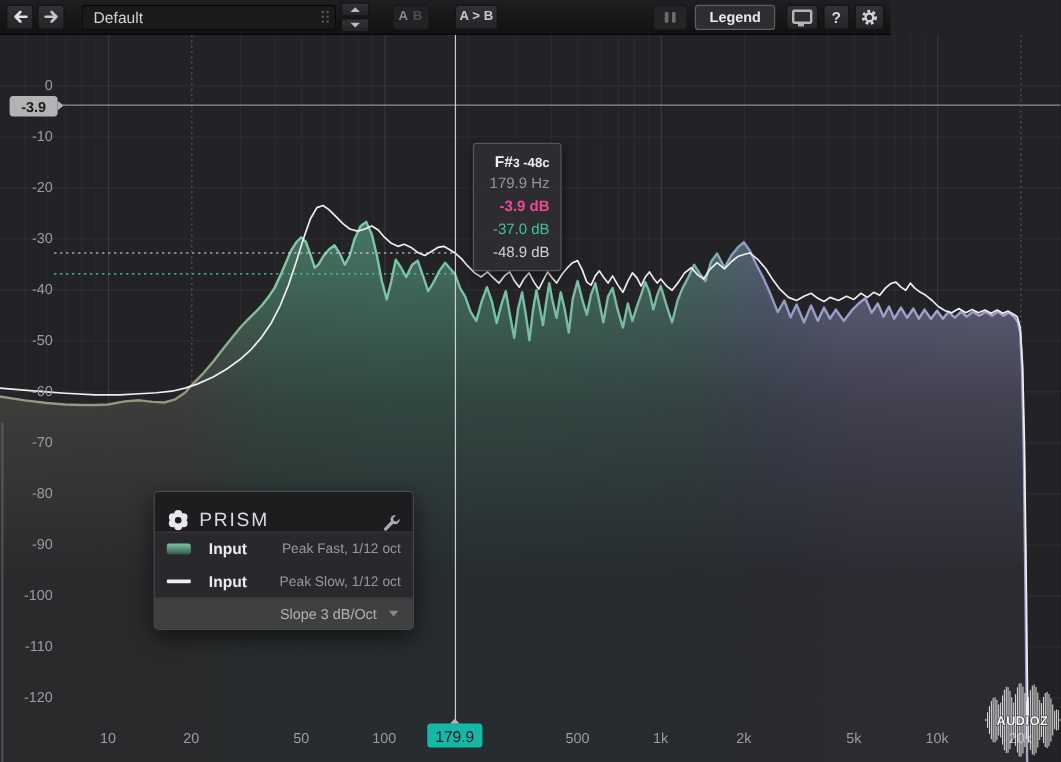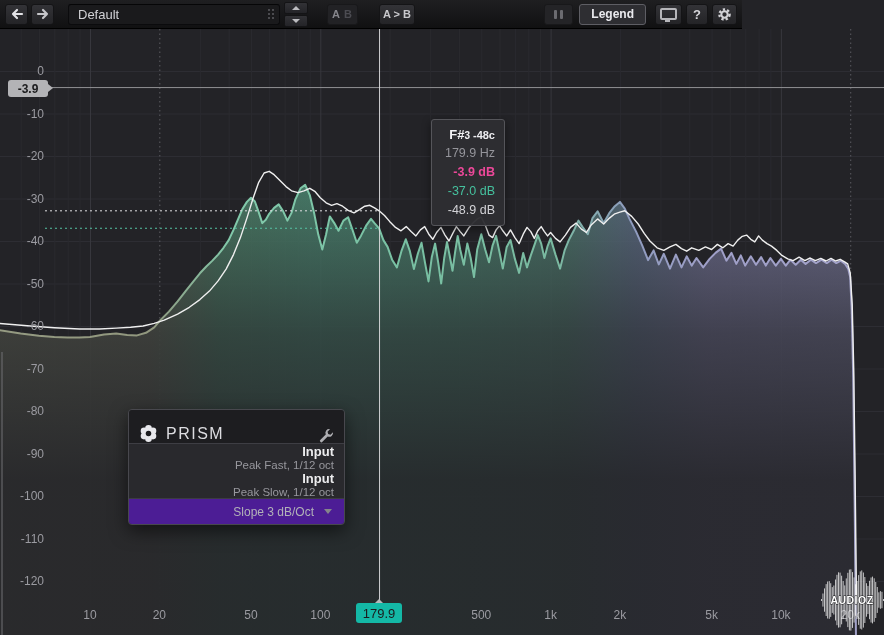--- a/index.html
+++ b/index.html
@@ -44,43 +44,43 @@
   .db-badge{position:absolute;left:8px;top:80px;width:40px;height:17px;background:#b3b3b6;border-radius:3px;
         color:#1b1b1d;font-size:12px;font-weight:bold;display:flex;align-items:center;justify-content:center;z-index:12;}
   .db-badge:after{content:'';position:absolute;right:-5px;top:4px;width:0;height:0;
         border-top:4.5px solid transparent;border-bottom:4.5px solid transparent;border-left:5px solid #b3b3b6;}
   .freq-badge{position:absolute;left:356px;top:603px;width:46px;height:20px;background:#14b8a6;border-radius:3px;
         color:#1b1b1d;font-size:13px;display:flex;align-items:center;justify-content:center;z-index:12;}
   .freq-badge:before{content:'';position:absolute;top:-4px;left:19px;width:0;height:0;
         border-left:4px solid transparent;border-right:4px solid transparent;border-bottom:4px solid #b7b7ba;}
 
   
-  .tooltip{position:absolute;left:431px;top:119px;width:74px;box-sizing:border-box;
+  .tooltip{position:absolute;left:394px;top:119px;width:74px;box-sizing:border-box;
         background:rgba(46,46,50,0.96);border:1px solid #55555a;border-radius:3px;
         padding:5px 9px 5px 4px;z-index:20;text-align:right;box-shadow:0 3px 10px rgba(0,0,0,.45);}
   .tt-row{height:19px;line-height:19px;font-size:12.5px;white-space:nowrap;}
   .tt-note{color:#f2f2f4;font-weight:bold;font-size:13px;}
   .tt-oct{font-size:10px;color:#f2f2f4;font-weight:bold;}
   .tt-cents{font-size:11px;color:#ececf0;font-weight:bold;margin-left:3px;}
   .tt-hz{color:#95959b;}
   .tt-main{color:#ec4899;font-weight:bold;}
   .tt-fast{color:#45c19e;}
   .tt-slow{color:#d2d2d6;}
 
   
   .panel{position:absolute;left:128px;top:409px;width:217px;box-sizing:border-box;border:1px solid #48484e;
         border-radius:4px;overflow:hidden;z-index:15;box-shadow:0 6px 18px rgba(0,0,0,.55);}
   .panel-header{height:33px;background:#1d1d20;border-bottom:1px solid #3e3e44;display:flex;align-items:flex-end;padding:0 10px;}
   .panel-title{color:#dcdce0;font-size:16px;letter-spacing:1.5px;margin-left:8px;flex:1;}
-  .panel-row{height:27px;background:#29292d;display:flex;align-items:flex-end;padding:0 10px;flex-direction:column;}
+  .panel-row{height:27px;background:#29292d;display:flex;align-items:center;padding:0 10px;}
   .swatch-fill{width:20px;height:9px;border-radius:2px;background:linear-gradient(#7cc3a7,#32584d);}
   .swatch-line{width:20px;height:2.5px;background:#f0f0f2;border-radius:1px;}
   .row-label{color:#ececee;font-size:13px;font-weight:bold;margin-left:15px;flex:1;}
   .row-detail{color:#97979d;font-size:11.5px;}
-  .panel-footer{height:25px;background:#4c1d95;border-top:1px solid #3c3c42;display:flex;align-items:center;justify-content:flex-end;padding:0 12px;}
+  .panel-footer{height:25px;background:#404040;border-top:1px solid #3c3c42;display:flex;align-items:center;justify-content:flex-end;padding:0 12px;}
   .slope-label{color:#b2b2b8;font-size:12px;margin-right:10px;}
   .slope-arrow{width:0;height:0;border-left:4px solid transparent;border-right:4px solid transparent;border-top:5px solid #85858b;}
 
   .edge-line{position:absolute;left:1px;top:352px;width:2px;height:283px;background:#707074;opacity:.5;z-index:5;}
   #watermark{position:absolute;left:819px;top:567px;z-index:14;}
   .wm-text{font-size:10.5px;font-weight:bold;letter-spacing:.5px;}
 </style>
 </head>
 <body>
 

